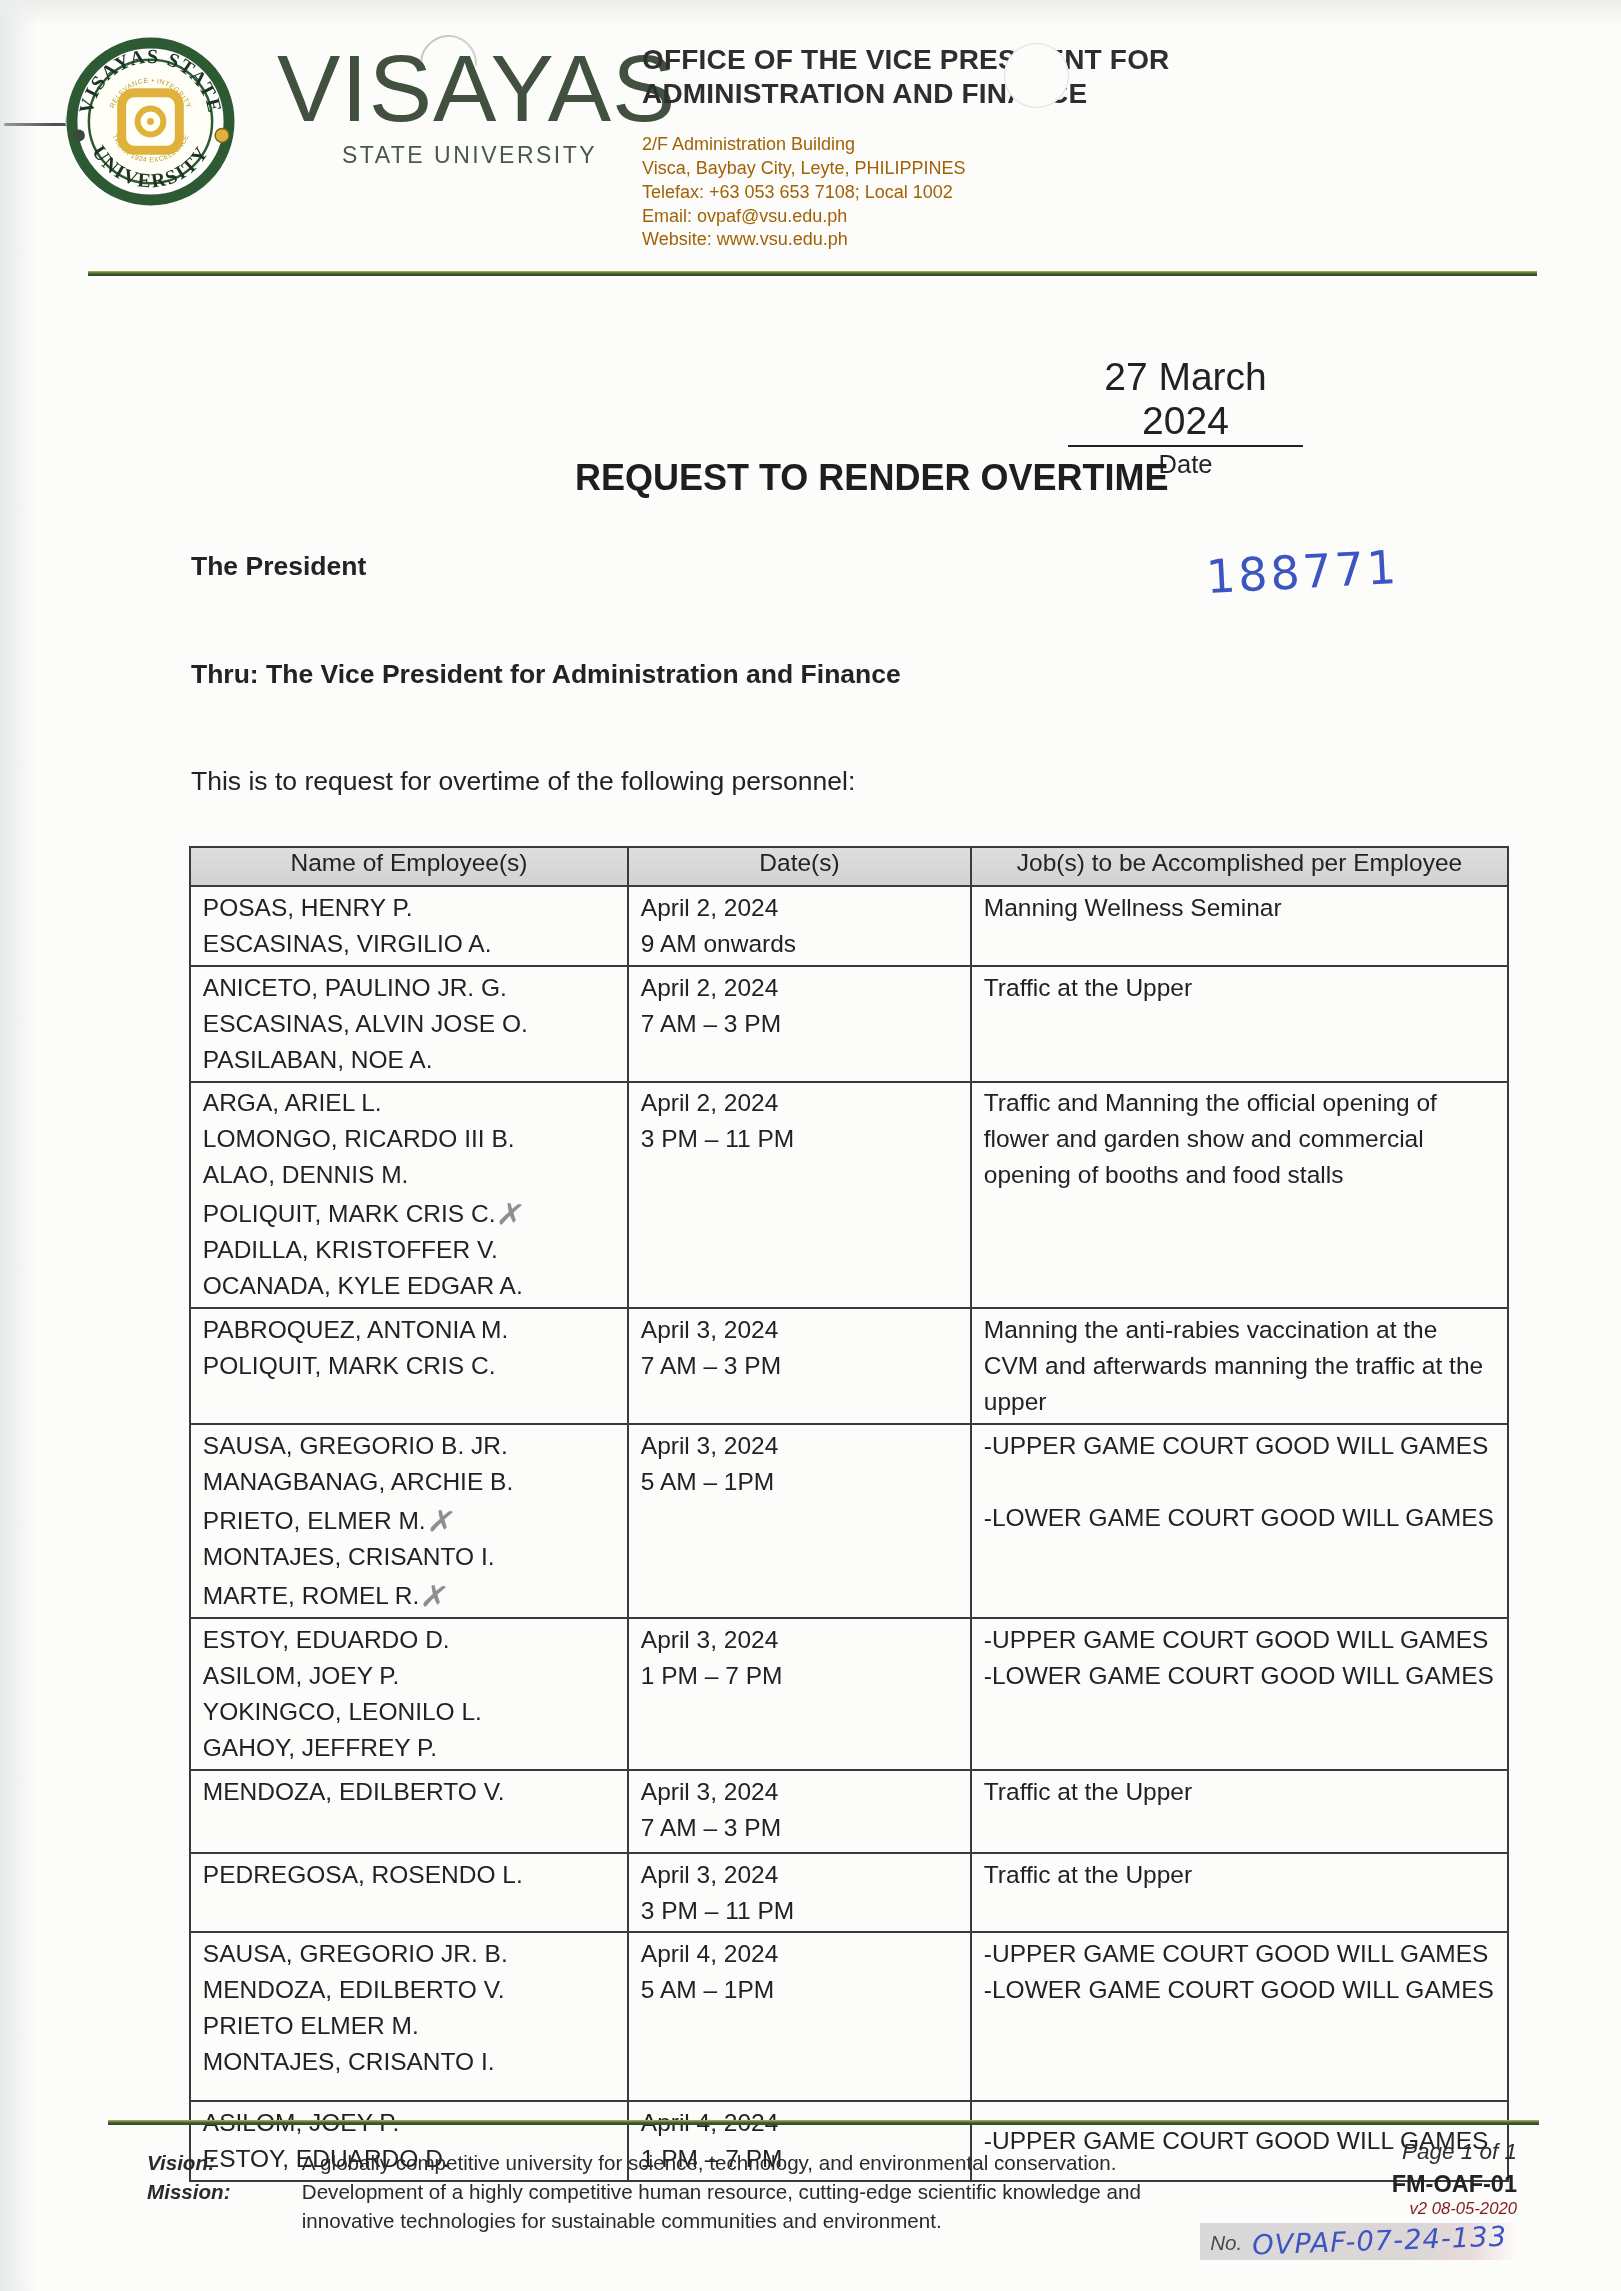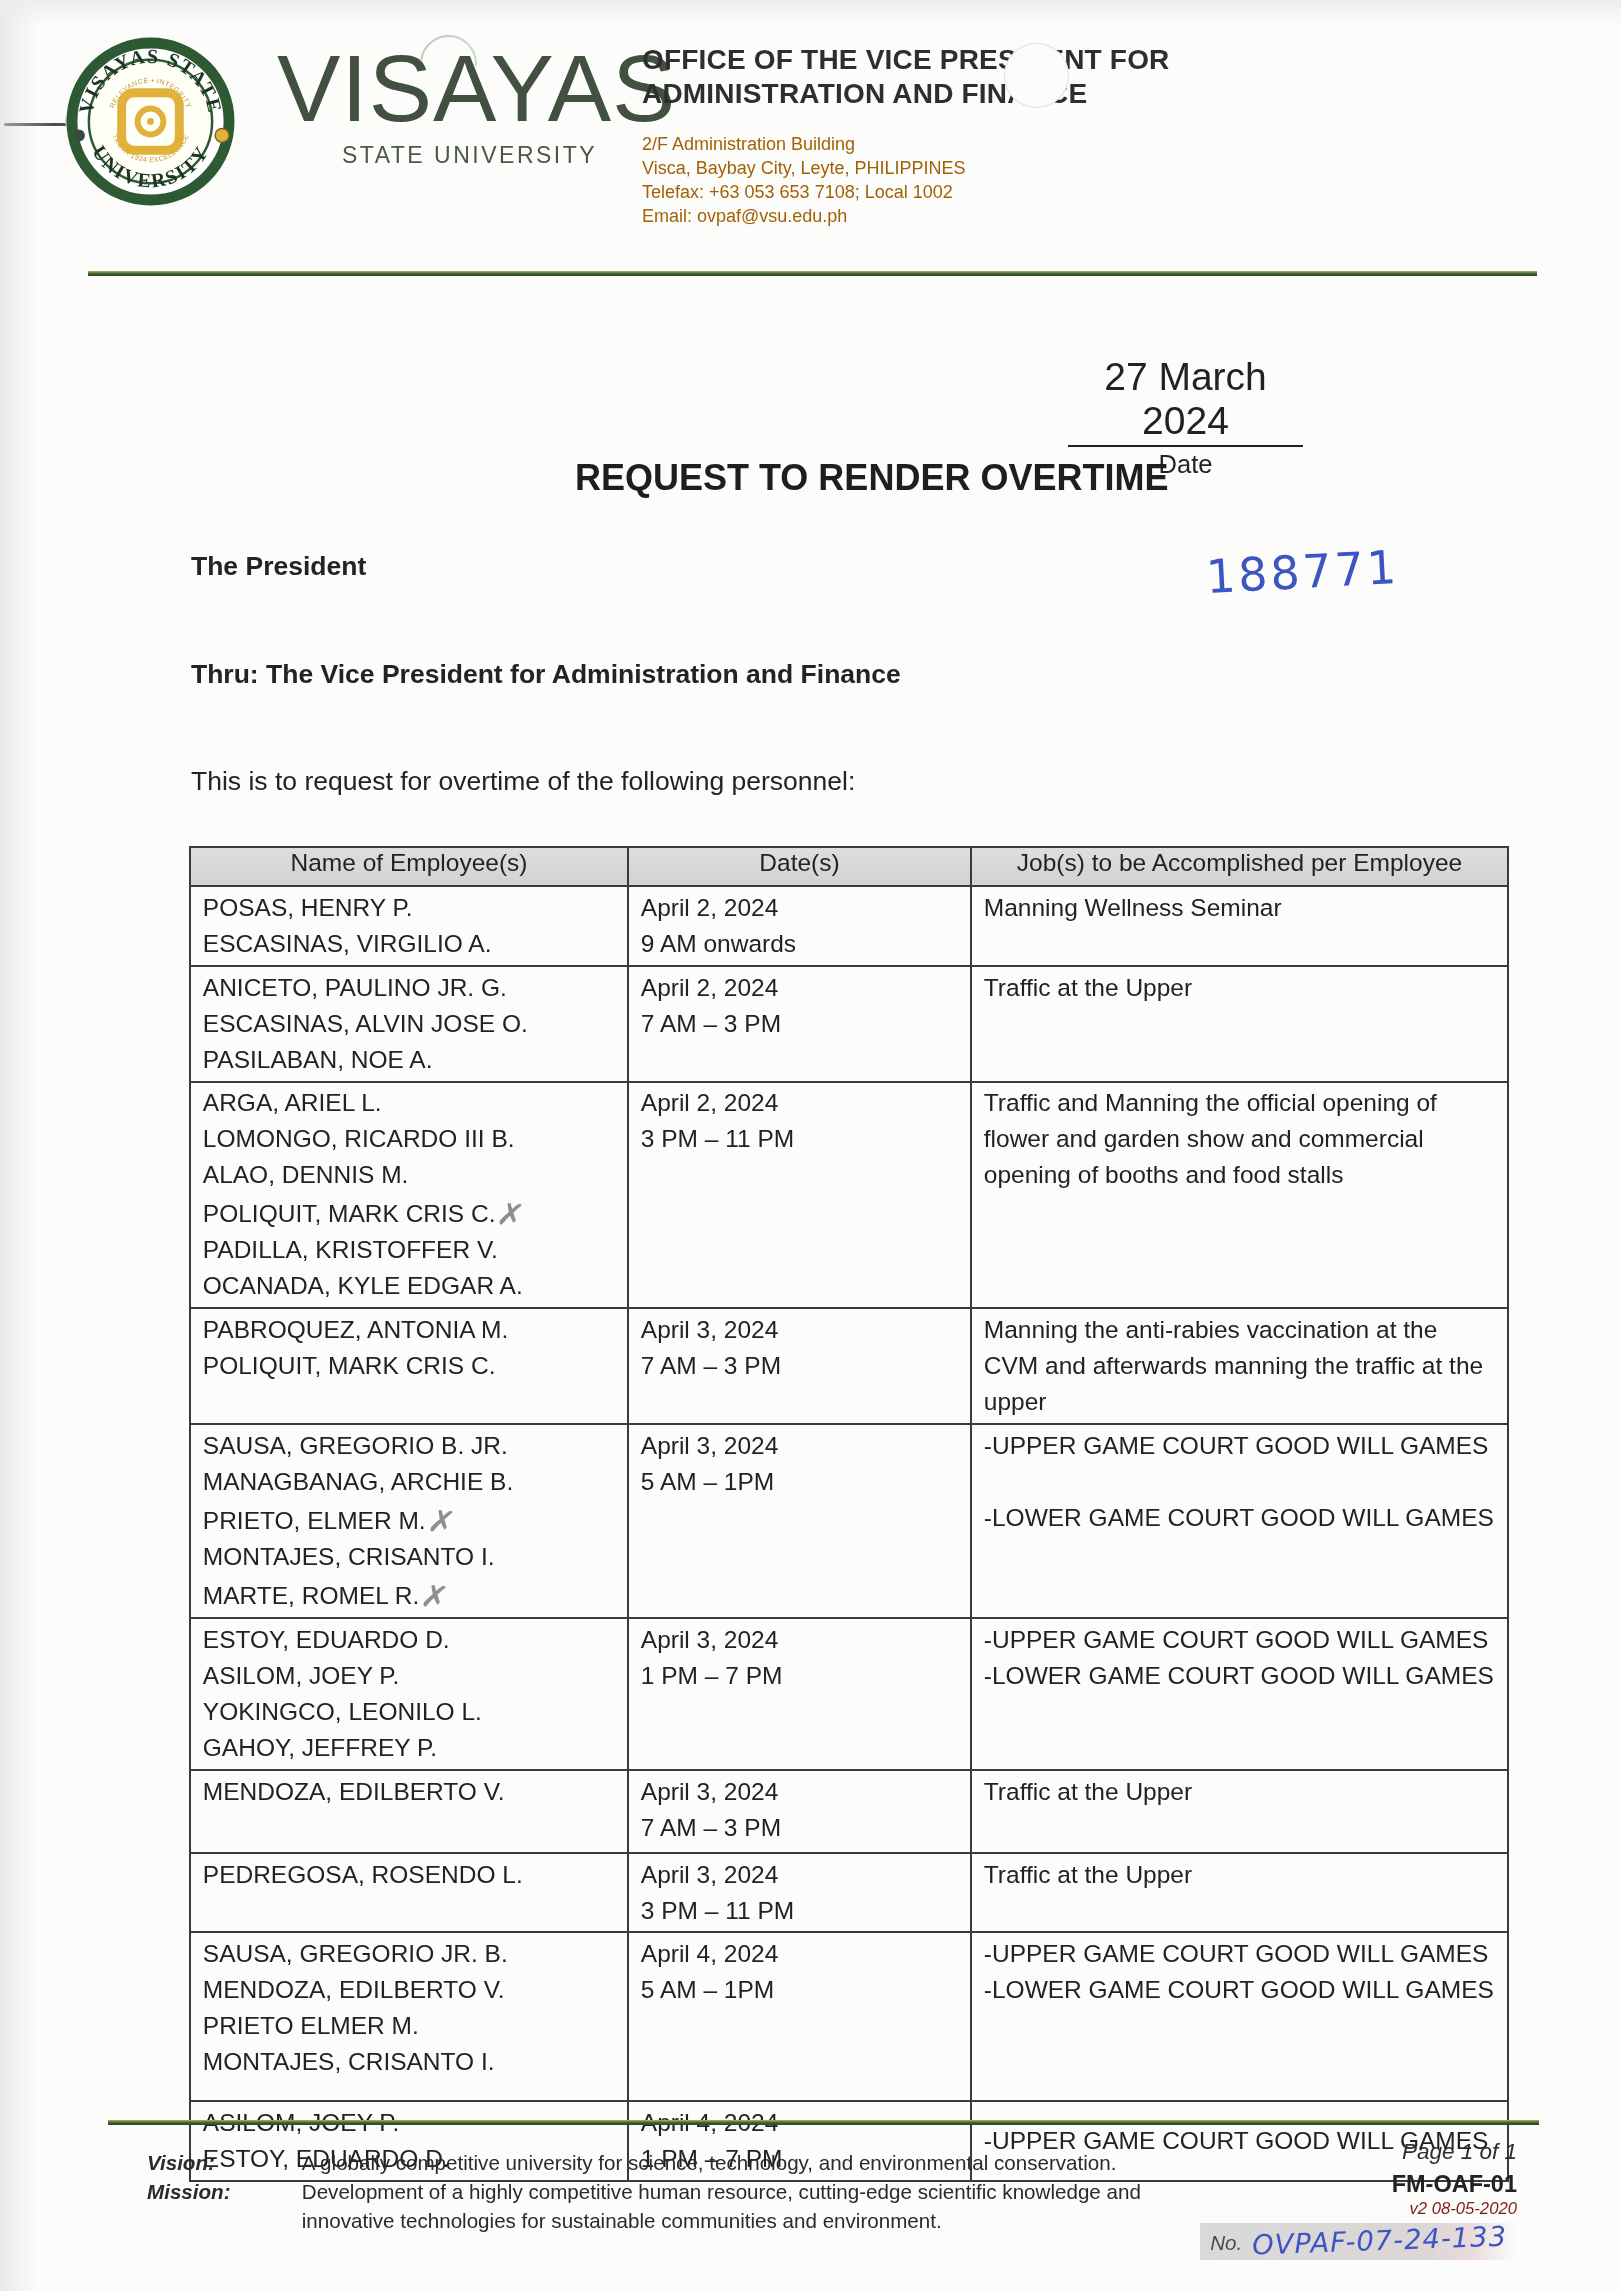--- a/index.html
+++ b/index.html
@@ -119,20 +119,21 @@
     <div class="wm2">STATE UNIVERSITY</div>
   </div>
 
   <div class="office">
     <div class="office-name">OFFICE OF THE VICE PRESIDENT FOR ADMINISTRATION AND FINANCE</div>
     <div class="contact" id="contact-lines">
         <div>2/F Administration Building</div>
         <div>Visca, Baybay City, Leyte, PHILIPPINES</div>
         <div>Telefax: +63 053 653 7108; Local 1002</div>
         <div>Email: ovpaf@vsu.edu.ph</div>
+        <div>Website: www.vsu.edu.ph</div>
       </div>
   </div>
   <div class="punch-hole hole-a"></div>
   <div class="punch-hole hole-b"></div>
   <div class="rule-green rule-top"></div>
 
   <div class="date-block">
     <div><span class="date-value">27 March 2024</span></div>
     <div class="date-label">Date</div>
   </div>

